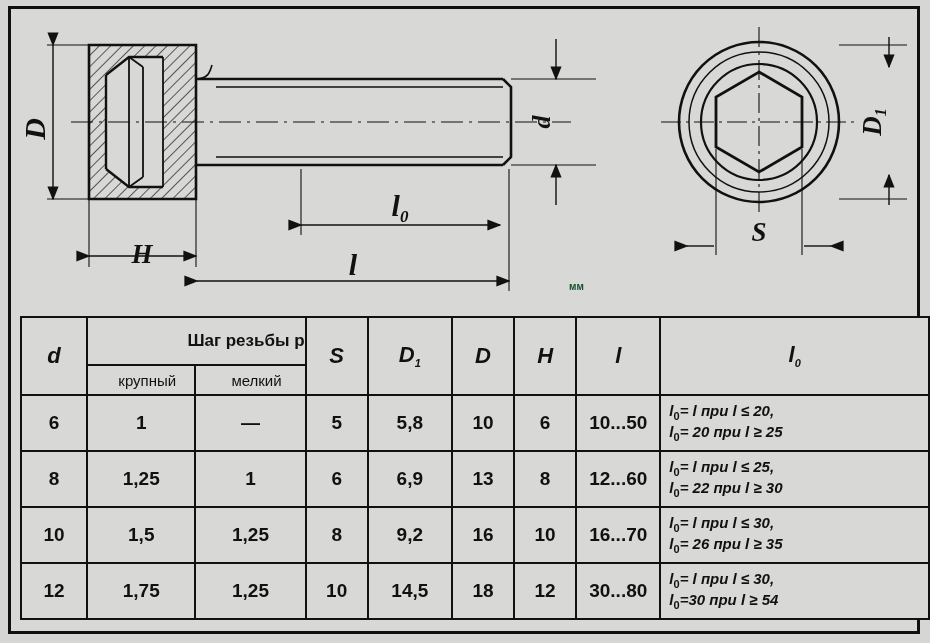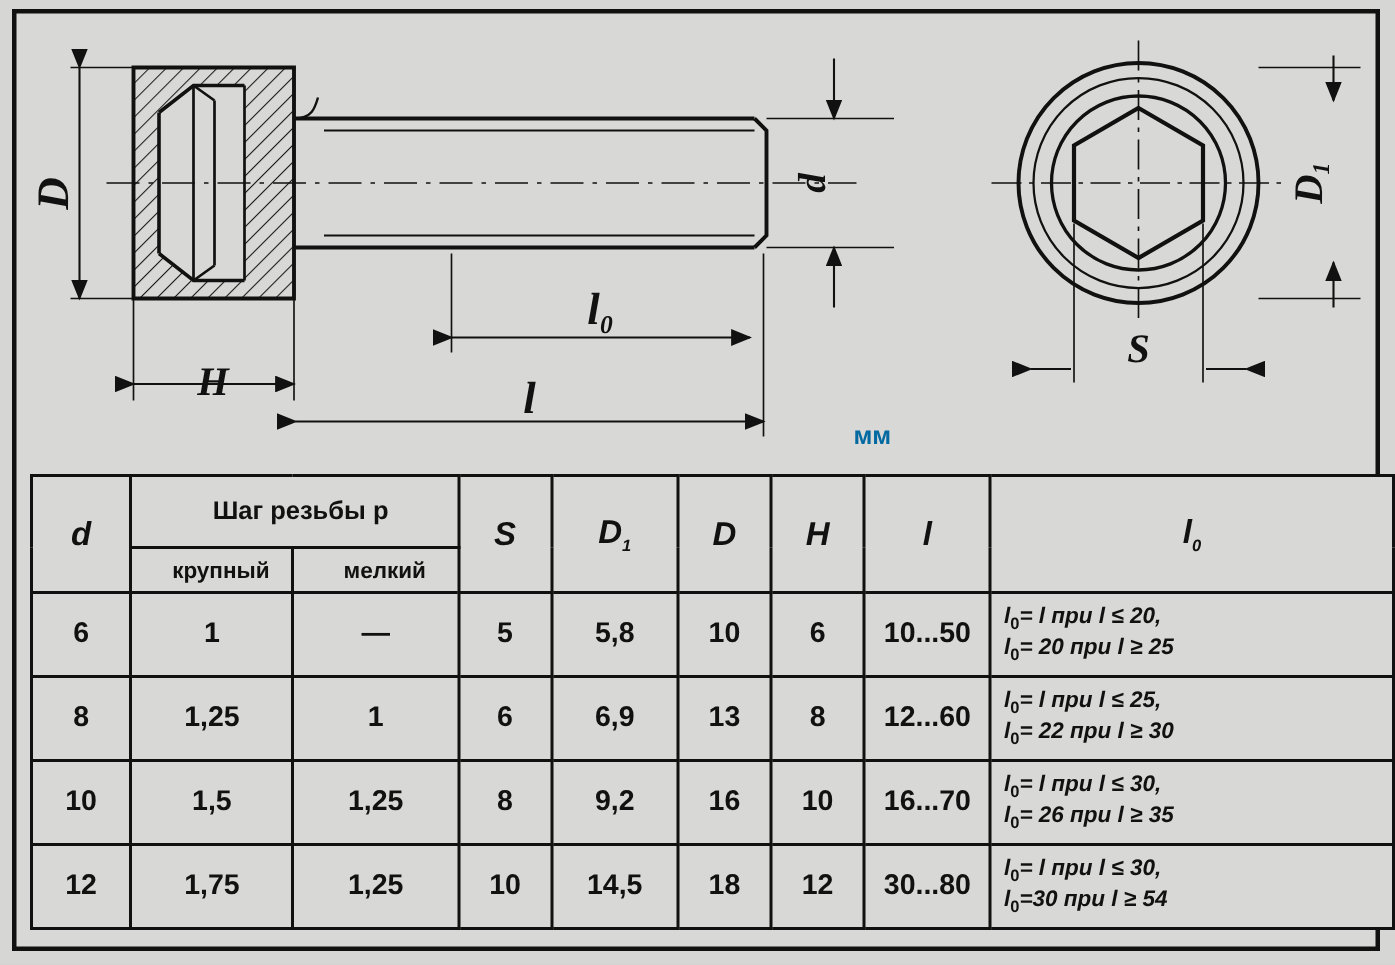--- a/index.html
+++ b/index.html
@@ -38,33 +38,33 @@
     vertical-align:middle;
     font-size:17px;
     font-weight:bold;
     color:#111;
     padding:0;
     background:#d8d8d6;
   }
   td.lbl{font-size:19px;}
   .hdr-d{font-style:italic;font-size:22px;font-weight:bold;}
   .hdr-plain{font-size:17px;font-weight:bold;}
-  .sub{font-size:15px;font-weight:bold;padding-left:12px;}
+  .sub{font-size:15px;font-weight:normal;padding-left:12px;}
   .l0cell{
     text-align:left;
     padding-left:8px;
     font-size:15px;
     line-height:1.15;
     font-weight:bold;
   }
   .ital{font-style:italic;}
   .sm{font-size:11px;vertical-align:sub;}
   .mm{
     position:absolute;
-    font-size:17px;font-weight:bold;color:#0369a1;
+    font-size:10px;font-weight:bold;color:#14532d;
     left:558px;top:272px;
   }
 </style>
 </head>
 <body>
 
 <div id="page">
   <div id="frame">
 
     <div id="drawing">
@@ -192,21 +192,21 @@
           <col style="width:62px">
           <col style="width:84px">
           <col style="width:62px">
           <col style="width:62px">
           <col style="width:84px">
           <col style="width:268px">
         </colgroup>
         <tbody>
           <tr>
             <td rowspan="2" class="hdr-d">d</td>
-            <td colspan="2" class="hdr-plain" style="text-align:center;padding-left:8px;height:46px;">Шаг резьбы p</td>
+            <td colspan="2" class="hdr-plain" style="text-align:right;padding-left:8px;height:46px;">Шаг резьбы p</td>
             <td rowspan="2" class="hdr-d">S</td>
             <td rowspan="2" class="hdr-d">
               <span>D</span><span class="sm">1</span>
             </td>
             <td rowspan="2" class="hdr-d">D</td>
             <td rowspan="2" class="hdr-d">H</td>
             <td rowspan="2" class="hdr-d">l</td>
             <td rowspan="2" class="hdr-d">
               <span>l</span><span class="sm">0</span>
             </td>

